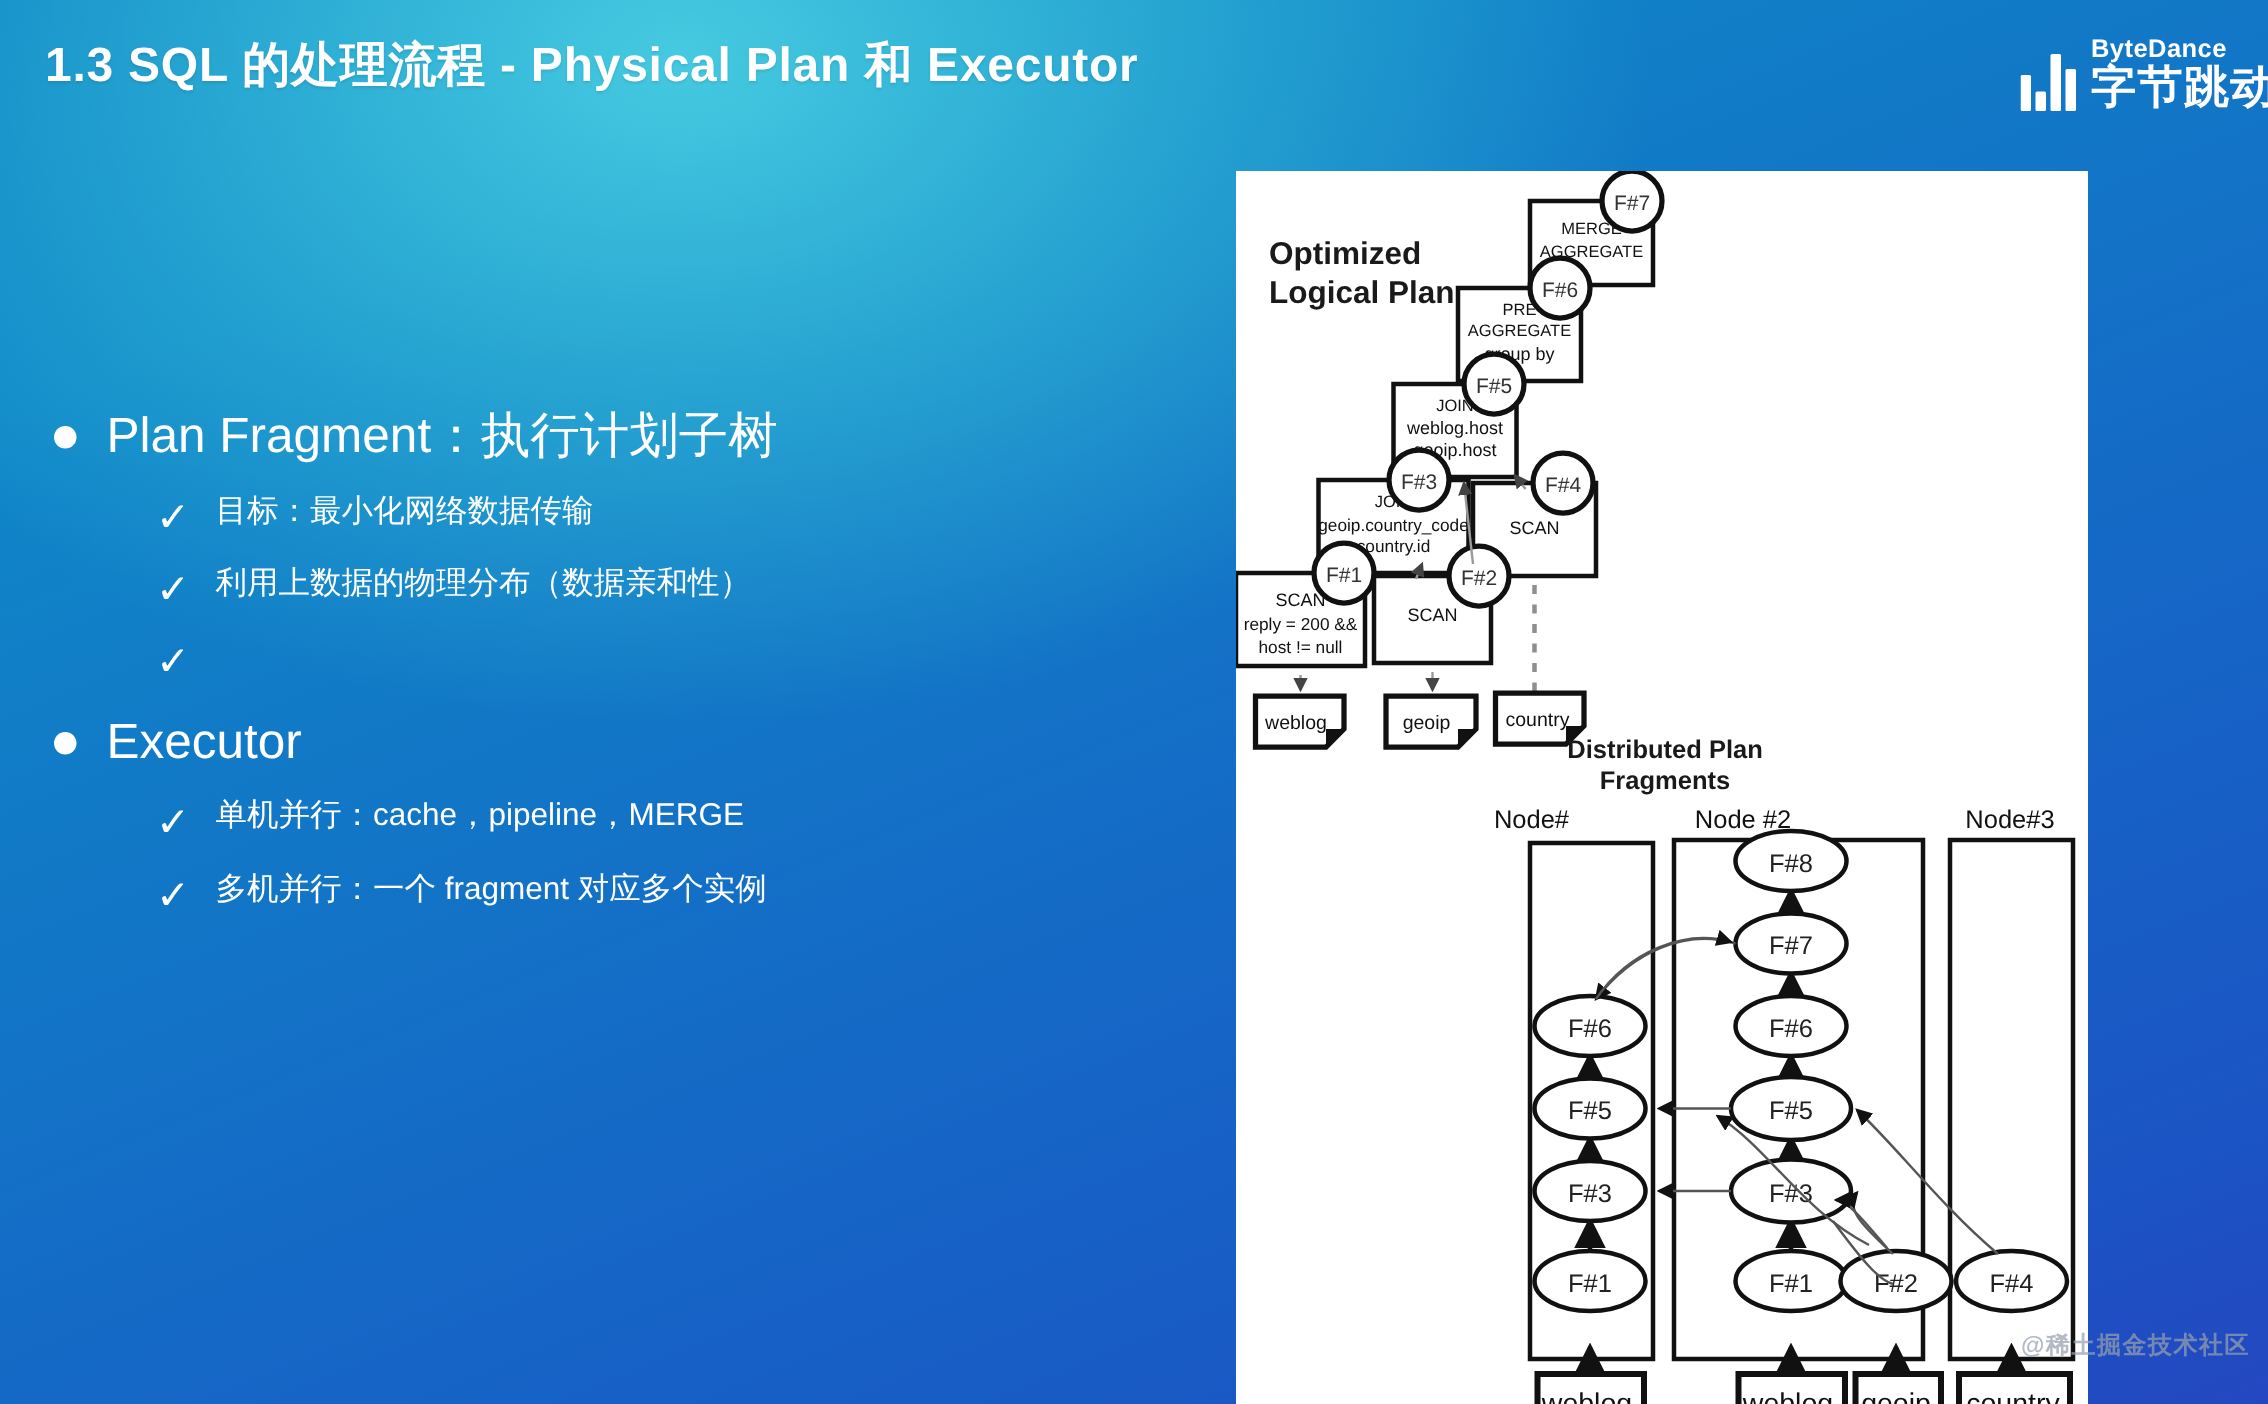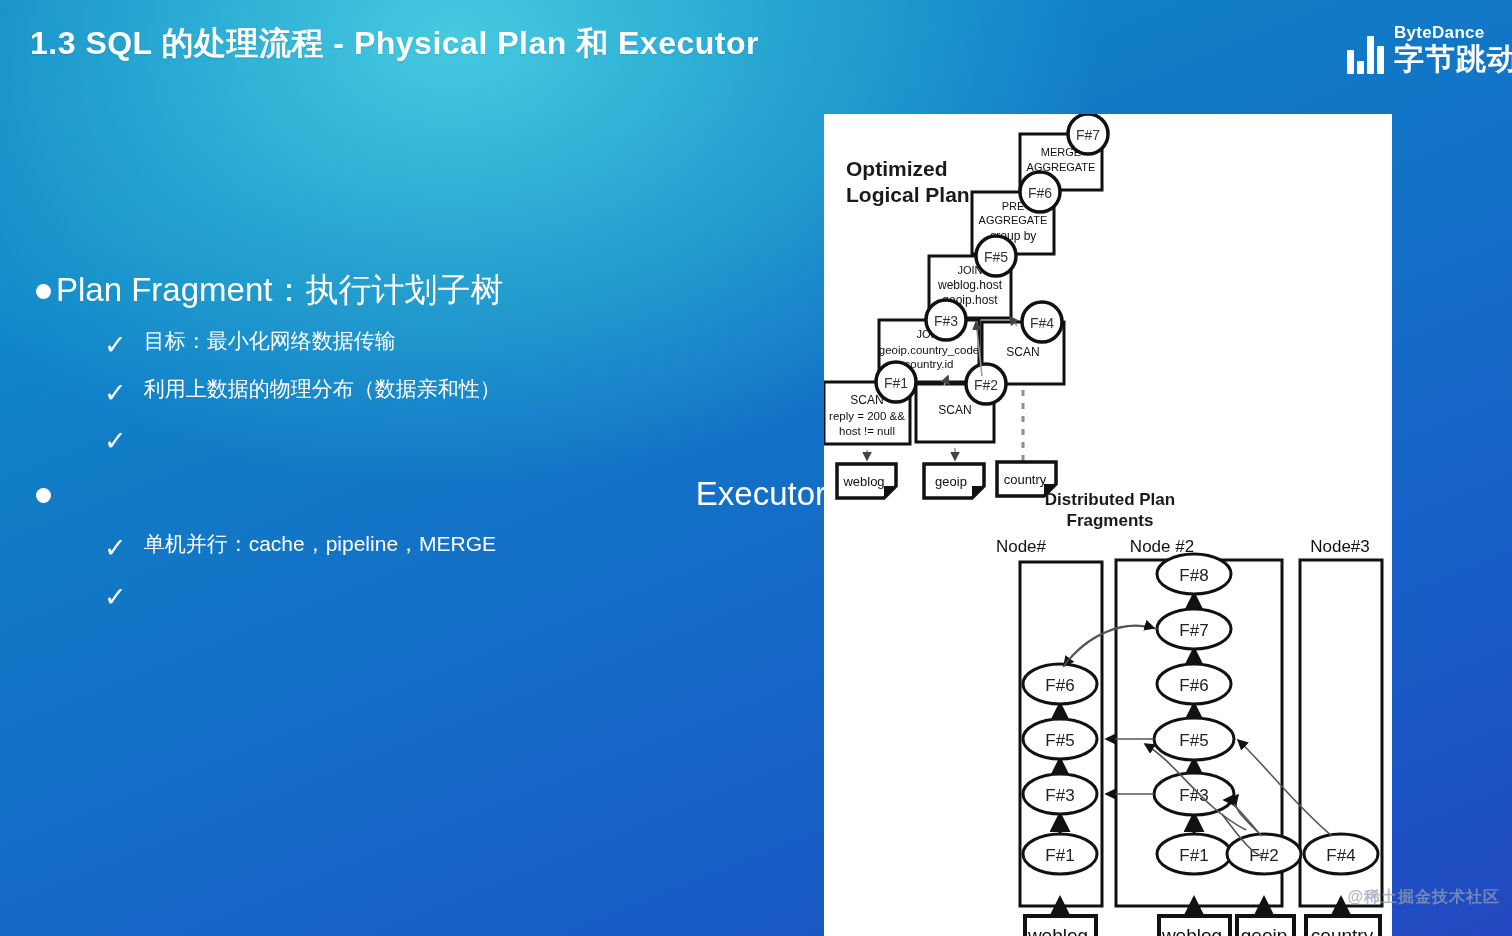--- a/index.html
+++ b/index.html
@@ -38,21 +38,21 @@
   #logo-mark i:nth-child(1) { height: 24px; }
   #logo-mark i:nth-child(2) { height: 13px; }
   #logo-mark i:nth-child(3) { height: 38px; }
   #logo-mark i:nth-child(4) { height: 28px; }
   #logo-text { line-height: 1; }
   #logo-en { font-size: 17px; font-weight: bold; color: #fff; letter-spacing: 0.3px; }
   #logo-cn { font-size: 30px; font-weight: bold; color: #fff; letter-spacing: 1px; margin-top: 3px; white-space: nowrap; }
 
   
   #bullet-list { position: absolute; left: 36px; top: 268px; width: 790px; }
-  .l1 { display: flex; align-items: flex-start; gap: 5px; margin-bottom: 6px; }
+  .l1 { display: flex; align-items: flex-start; gap: 20px; margin-bottom: 6px; }
   .l1-dot {
     width: 15px; height: 15px; border-radius: 50%;
     background: #ffffff; margin-top: 16px; flex: none;
   }
   .l1-text { font-size: 33px; color: #fff; line-height: 1.35; white-space: nowrap; }
   .l2-group { margin: 0 0 4px 0; }
   .l2 { display: flex; align-items: flex-start; gap: 17px; margin: 14px 0 14px 68px; }
   .l2-check { font-size: 27px; color: #fff; line-height: 1.2; flex: none; margin-top: 2px; }
   .l2-text { font-size: 21px; color: #fff; line-height: 1.3; white-space: nowrap; }
 
@@ -108,31 +108,32 @@
     </div>
     <div class="l2">
       <span class="l2-check">✓</span>
       <span class="l2-text">利用上数据的物理分布（数据亲和性）</span>
     </div>
     <div class="l2">
       <span class="l2-check">✓</span>
     </div>
   </div>
 
-  <div class="l1" style="justify-content:space-between;">
+  <div class="l1" style="">
     <span class="l1-dot"></span>
     <span class="l1-text">Executor</span>
   </div>
   <div class="l2-group">
     <div class="l2">
       <span class="l2-check">✓</span>
       <span class="l2-text">单机并行：cache，pipeline，MERGE</span>
     </div>
     <div class="l2">
       <span class="l2-check">✓</span>
+      <span class="l2-text">多机并行：一个 fragment 对应多个实例</span>
     </div>
   </div>
 
 </div>
 
 <div id="diagram-panel">
   <svg id="diagram-svg" width="568" height="822" viewBox="0 0 568 822" font-family="Liberation Sans, sans-serif">
     <defs>
       <marker id="arrH" markerWidth="7" markerHeight="7" refX="6" refY="3.5" orient="auto">
         <path d="M0,0 L7,3.5 L0,7 z" fill="#111"></path>

